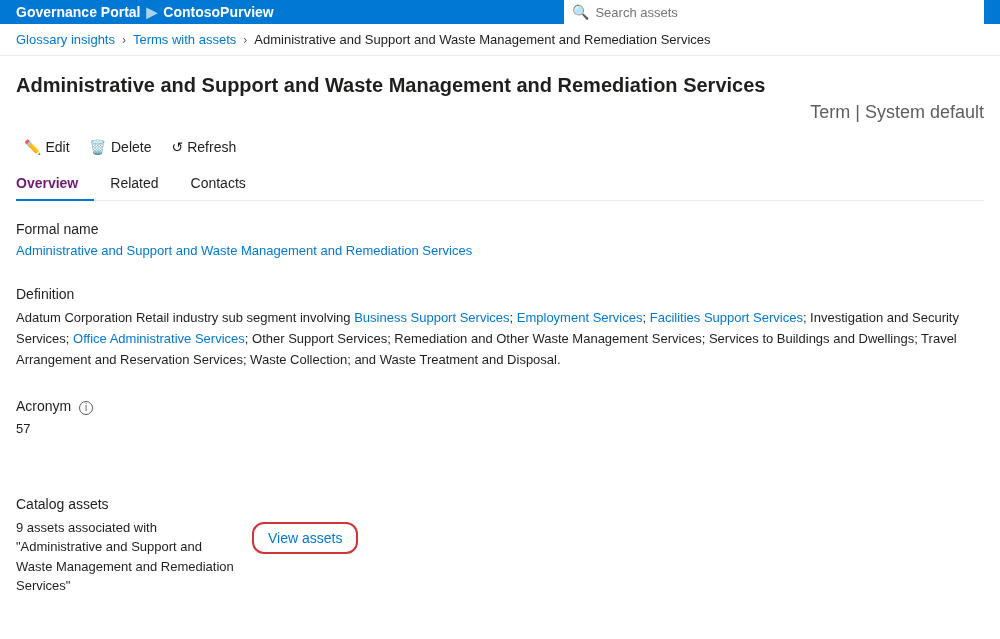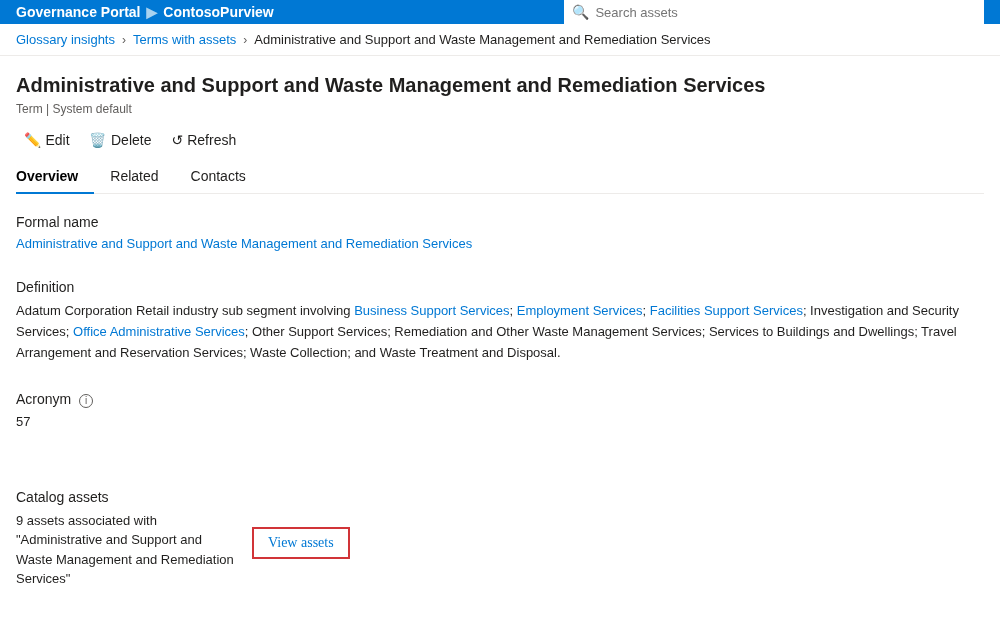--- a/index.html
+++ b/index.html
@@ -77,23 +77,24 @@
       padding: 16px 16px 0 16px;
     }
     .page-title {
       font-size: 20px;
       font-weight: 600;
       color: #201f1e;
       line-height: 1.3;
       margin-bottom: 4px;
     }
     .page-subtitle {
-      font-size: 12px;
+      font-size: 18px;
       color: #605e5c;
       margin-bottom: 12px;
+      text-align: right;
     }
 
     
     .toolbar {
       display: flex;
       align-items: center;
       gap: 4px;
       margin-bottom: 0;
       padding-bottom: 8px;
     }
@@ -123,21 +124,21 @@
     .tab {
       padding: 8px 16px;
       cursor: pointer;
       font-size: 14px;
       color: #201f1e;
       border-bottom: 2px solid transparent;
       margin-bottom: -1px;
     }
     .tab.active {
       border-bottom: 2px solid #0078d4;
-      color: #000000;
+      color: #701a75;
       font-weight: 600;
       text-align: center;
     }
     .tab:first-child {
       padding-left: 0;
     }
 
     
     .section {
       margin-bottom: 28px;
@@ -185,23 +186,23 @@
 
     
     .view-assets-btn {
       display: inline-block;
       padding: 6px 14px;
       border: 2px solid #d13438;
       color: #0078d4;
       background: #fff;
       cursor: pointer;
       font-size: 14px;
-      border-radius: 0;
-      font-family: Liberation Serif, serif;
-      margin-top: 16px;
+      border-radius: 12px;
+      font-family: Liberation Sans, sans-serif;
+      margin-top: 4px;
     }
 
     .catalog-assets-text {
       font-size: 13px;
       color: #201f1e;
       line-height: 1.5;
       max-width: 220px;
     }
     .catalog-assets-row {
       display: flex;

